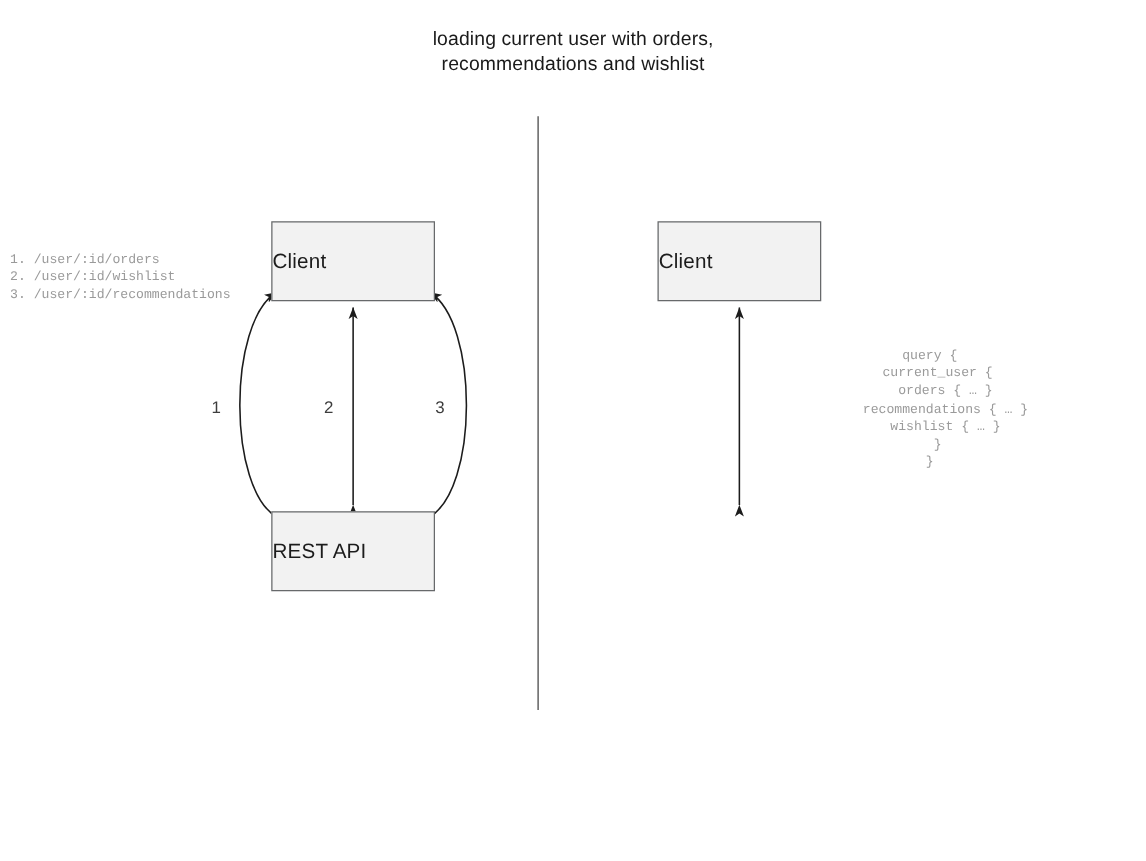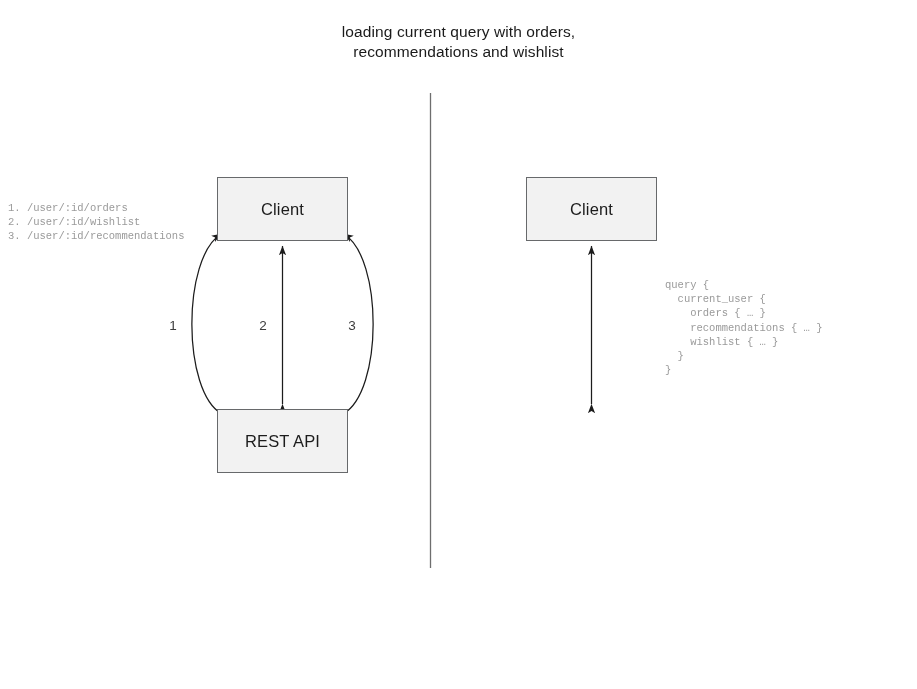--- a/index.html
+++ b/index.html
@@ -43,21 +43,20 @@
   
   .node-box {
     position: absolute;
     width: 131px;
     height: 64px;
     background: #f2f2f2;
     border: 1.4px solid #67696b;
     box-sizing: border-box;
     display: flex;
     align-items: center;
-    justify-content: center;
   }
   .node-label {
     font-size: 16.5px;
     color: #1c1c1c;
     letter-spacing: 0.15px;
   }
 
   #node-client-rest { left: 217px; top: 177px; }
   #node-rest-api    { left: 217px; top: 409px; }
   #node-client-gql  { left: 526px; top: 177px; }
@@ -78,28 +77,28 @@
   
   .code-annotation {
     position: absolute;
     font-family: "Liberation Mono", "DejaVu Sans Mono", monospace;
     font-size: 10.5px;
     line-height: 14.2px;
     color: #9a9a9a;
     white-space: pre;
   }
   #rest-endpoint-list { left: 8px; top: 177px; margin-top: 24px; }
-  #graphql-query      { left: 665px; top: 278px; }
+  #graphql-query      { left: 665px; top: 278px; text-align: center; }
 </style>
 </head>
 <body>
 
 <div id="canvas">
 
-  <div class="diagram-title">loading current query with orders,
+  <div class="diagram-title">loading current user with orders,
 recommendations and wishlist</div>
 
   <svg id="vector-layer" viewBox="0 0 917 689">
     <defs>
       <marker id="arrowhead-up" markerWidth="9" markerHeight="9" refX="7.4" refY="3.1" orient="auto" markerUnits="strokeWidth">
         <path d="M0,0.2 L7.6,3.1 L0,6.0 L1.9,3.1 Z" fill="#1c1c1c"></path>
       </marker>
       <marker id="arrowhead-dn" markerWidth="9" markerHeight="9" refX="7.4" refY="3.1" orient="auto" markerUnits="strokeWidth">
         <path d="M0,0.2 L7.6,3.1 L0,6.0 L1.9,3.1 Z" fill="#1c1c1c"></path>
       </marker>

